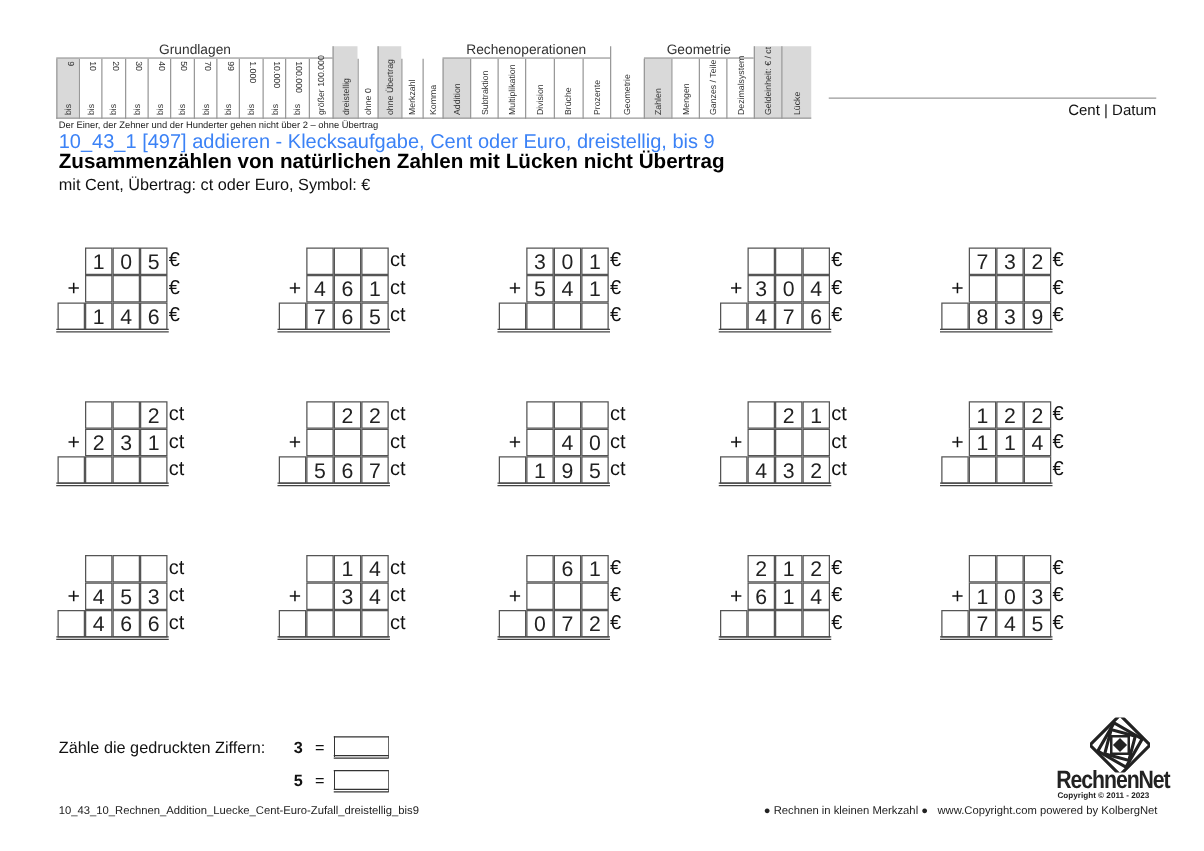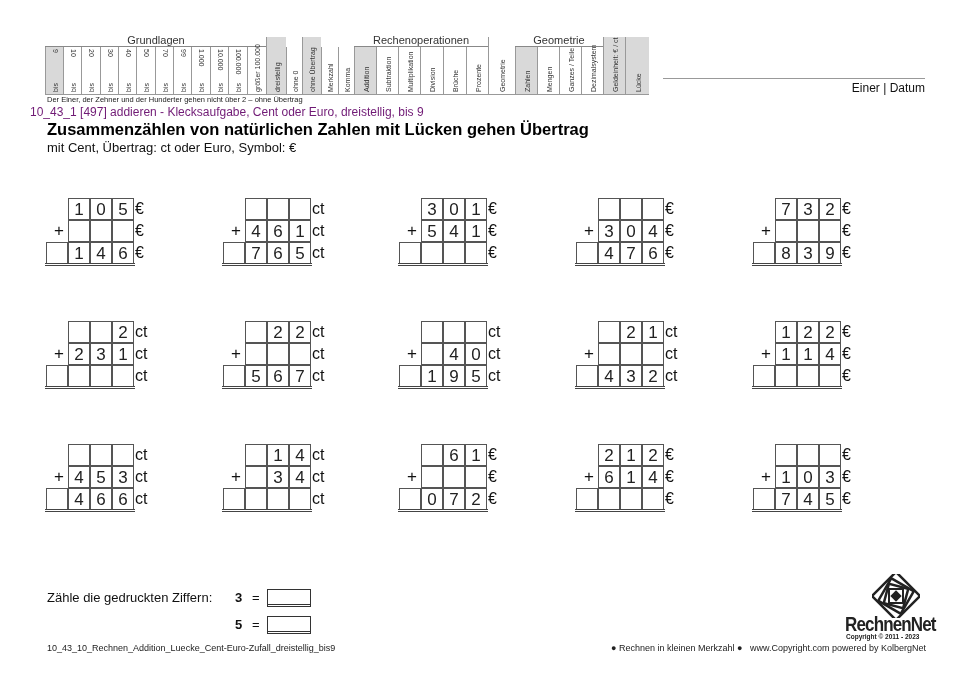--- a/index.html
+++ b/index.html
@@ -9,21 +9,21 @@
   .hdr { position:absolute; top:34px; left:45px; height:61px; }
   .grp-title { position:absolute; top:0; height:12px; font-size:11px; color:#333; text-align:center; line-height:12px; }
   .grp-line { position:absolute; top:12px; height:1px; background:#888; }
   .cell { position:absolute; bottom:0; border-left:1px solid #999; box-sizing:border-box; background:#fff; }
   .cell.hl { background:#d9d9d9; }
   .cell .vt { position:absolute; left:50%; bottom:3px; transform-origin:left bottom; transform:translateX(4px) rotate(-90deg); white-space:nowrap; font-size:7px; color:#333; }
   .cell .vtop { position:absolute; left:50%; top:2px; transform-origin:left top; transform:translate(4px,0) rotate(90deg) ; white-space:nowrap; font-size:7px; color:#333; }
   .hdr-bottom { position:absolute; left:45px; top:94px; width:604px; height:1px; background:#999; }
 
   .note { position:absolute; left:47px; top:95px; font-size:7.5px; color:#222; }
-  .meta { position:absolute; left:30px; top:105px; font-size:12px; color:#701a75; }
+  .meta { position:absolute; left:47px; top:105px; font-size:16px; color:#3b82f6; }
   .title { position:absolute; left:47px; top:120px; font-size:16.5px; font-weight:bold; color:#000; }
   .subtitle { position:absolute; left:47px; top:140px; font-size:13px; color:#111; }
 
   .name-line { position:absolute; left:663px; top:78px; width:262px; height:1px; background:#999; }
   .name-label { position:absolute; right:38px; top:81px; font-size:12px; color:#111; }
 
   
   .prob { position:absolute; width:118px; height:70px; }
   .prob .c { position:absolute; width:22px; height:22px; box-sizing:border-box; border:1px solid #555; font-size:17px; text-align:center; line-height:21px; color:#222; }
   .prob .plus { position:absolute; left:4px; top:22px; width:20px; height:22px; font-size:17px; line-height:22px; text-align:center; }
@@ -153,25 +153,25 @@
       <span class="vt">Geldeinheit: € / ct</span>
     </div>
     <div class="cell hl" style="left: 580px; width: 24px; height: 58px;">
       <span class="vt">Lücke</span>
     </div>
   </div>
 <div class="hdr-bottom"></div>
 
 <div class="note">Der Einer, der Zehner und der Hunderter gehen nicht über 2 – ohne Übertrag</div>
 <div class="meta">10_43_1   [497]   addieren - Klecksaufgabe, Cent oder Euro, dreistellig, bis 9</div>
-<div class="title">Zusammenzählen von natürlichen Zahlen mit Lücken gehen Übertrag</div>
+<div class="title">Zusammenzählen von natürlichen Zahlen mit Lücken nicht Übertrag</div>
 <div class="subtitle">mit Cent, Übertrag: ct oder Euro, Symbol: €</div>
 
 <div class="name-line"></div>
-<div class="name-label">Einer | Datum</div>
+<div class="name-label">Cent | Datum</div>
 
 <div id="problems">
     <div class="prob" style="left: 45px; top: 198px;">
       <div class="c" style="left: 23px; top: 0px;">1</div>
       <div class="c" style="left: 45px; top: 0px;">0</div>
       <div class="c" style="left: 67px; top: 0px;">5</div>
       <div class="unit" style="top: 0px;">€</div>
       <div class="c" style="left: 23px; top: 22px;"></div>
       <div class="c" style="left: 45px; top: 22px;"></div>
       <div class="c" style="left: 67px; top: 22px;"></div>

